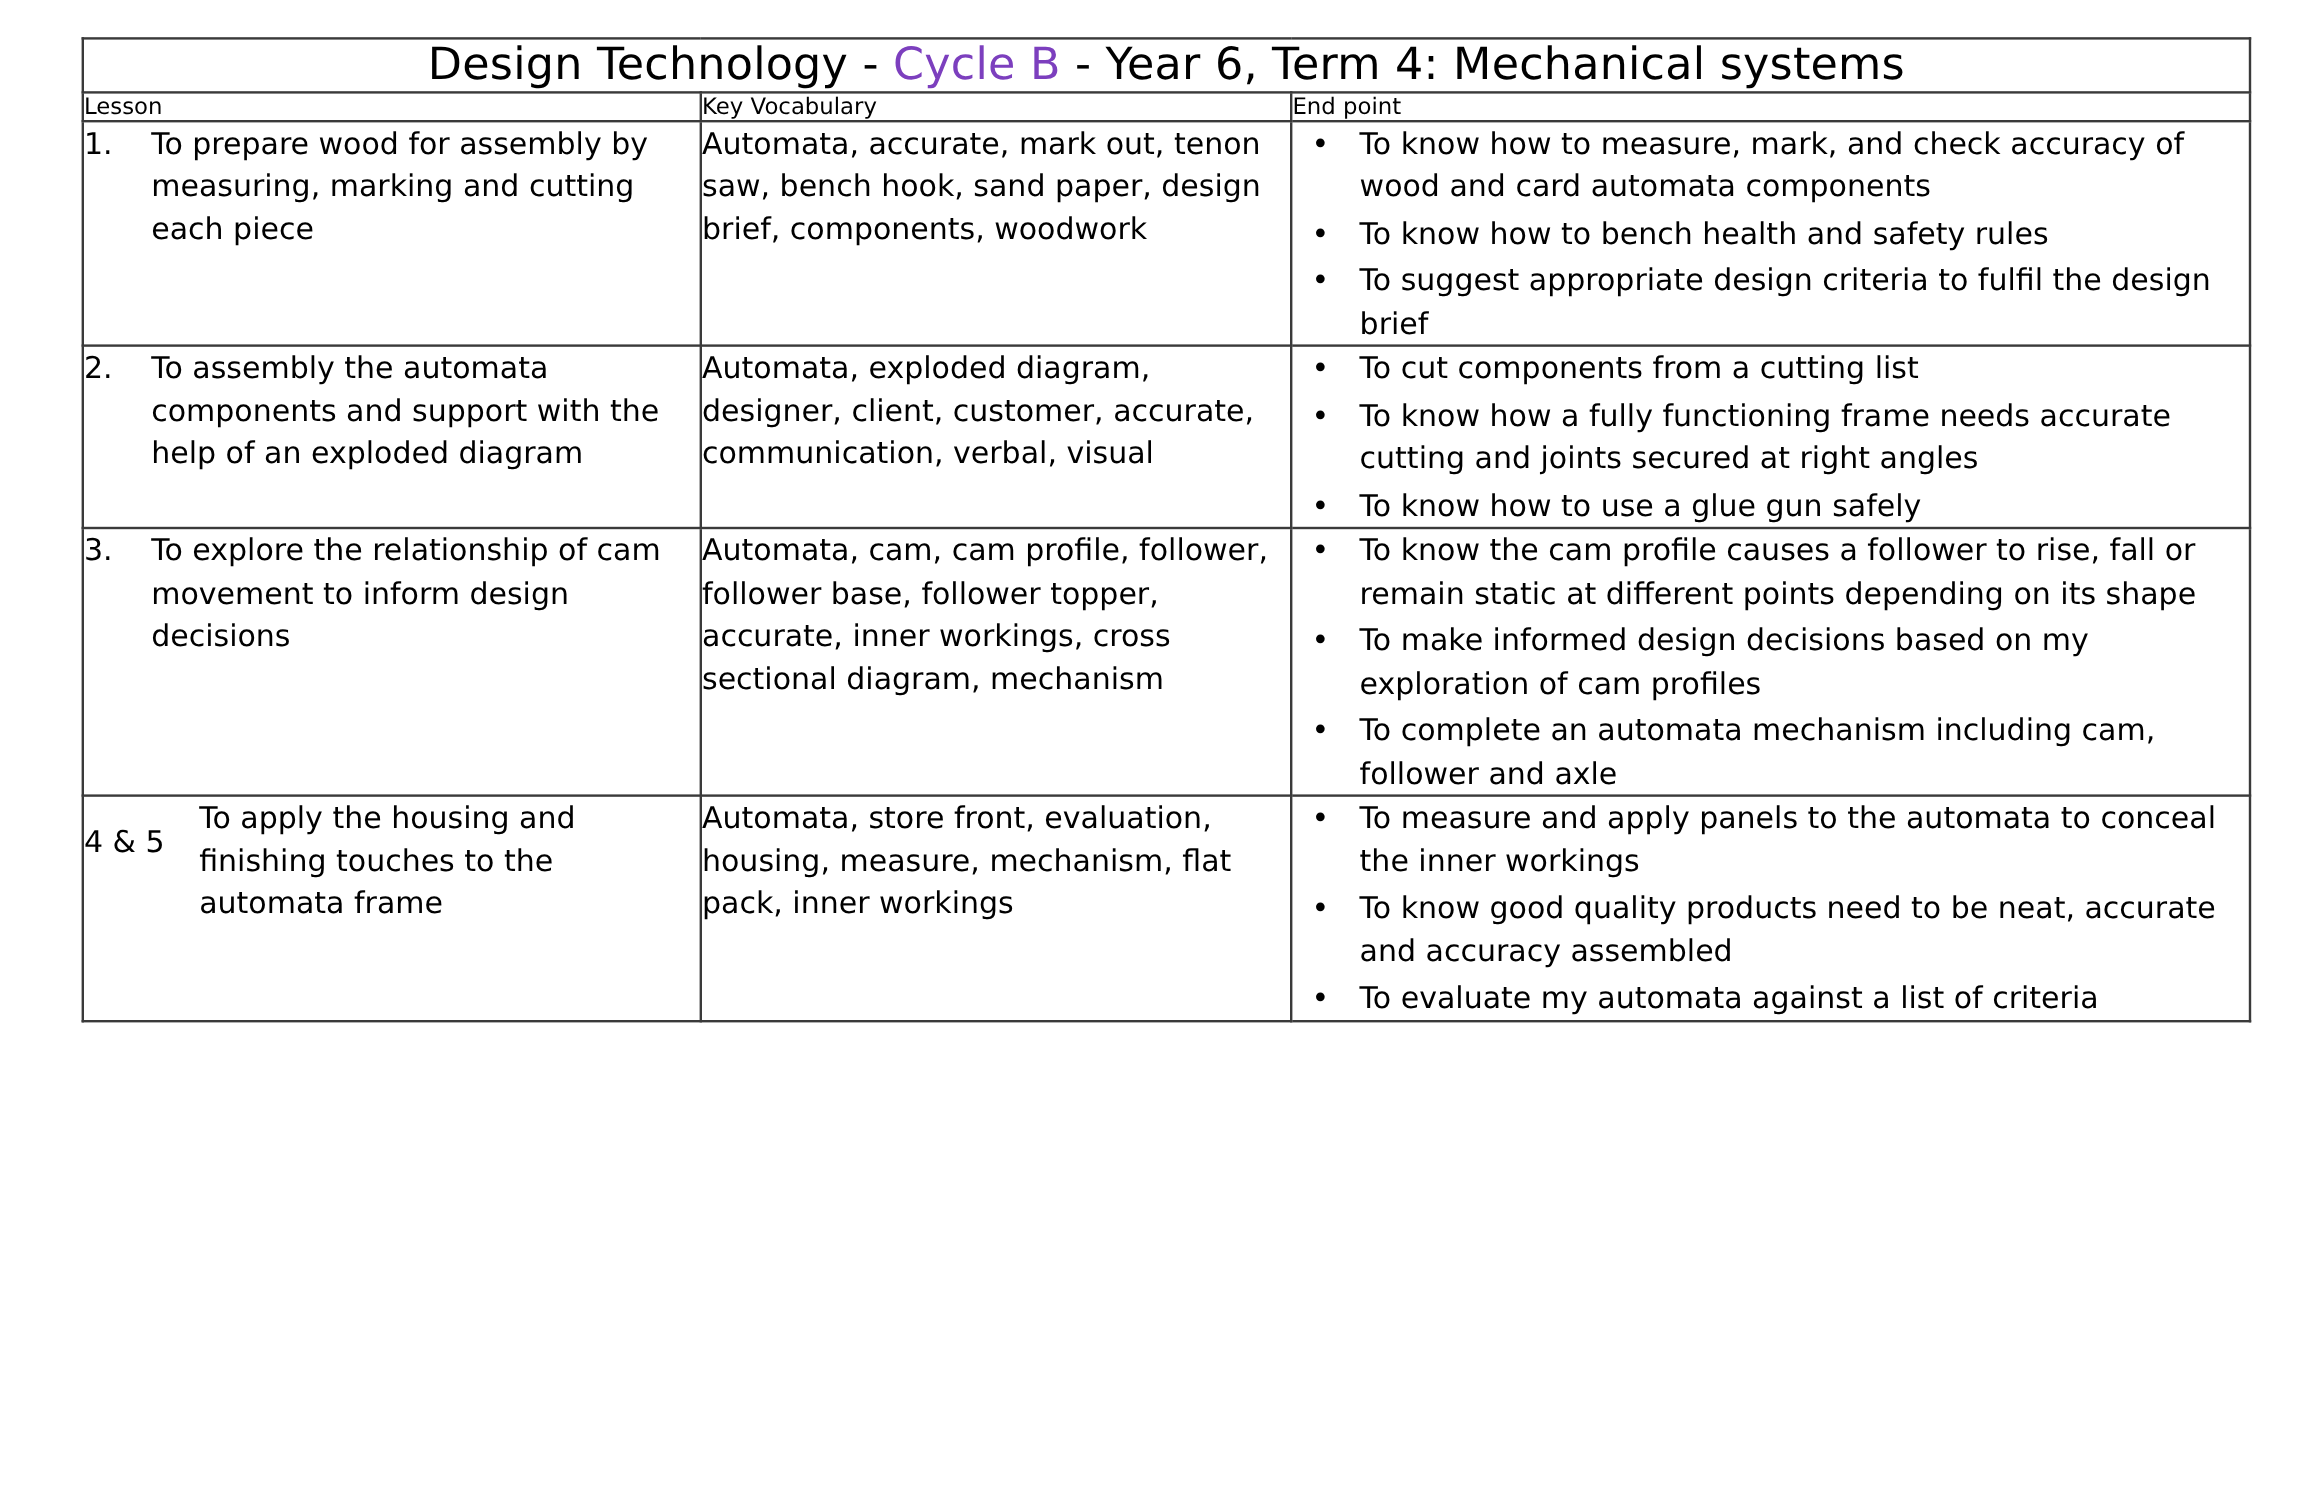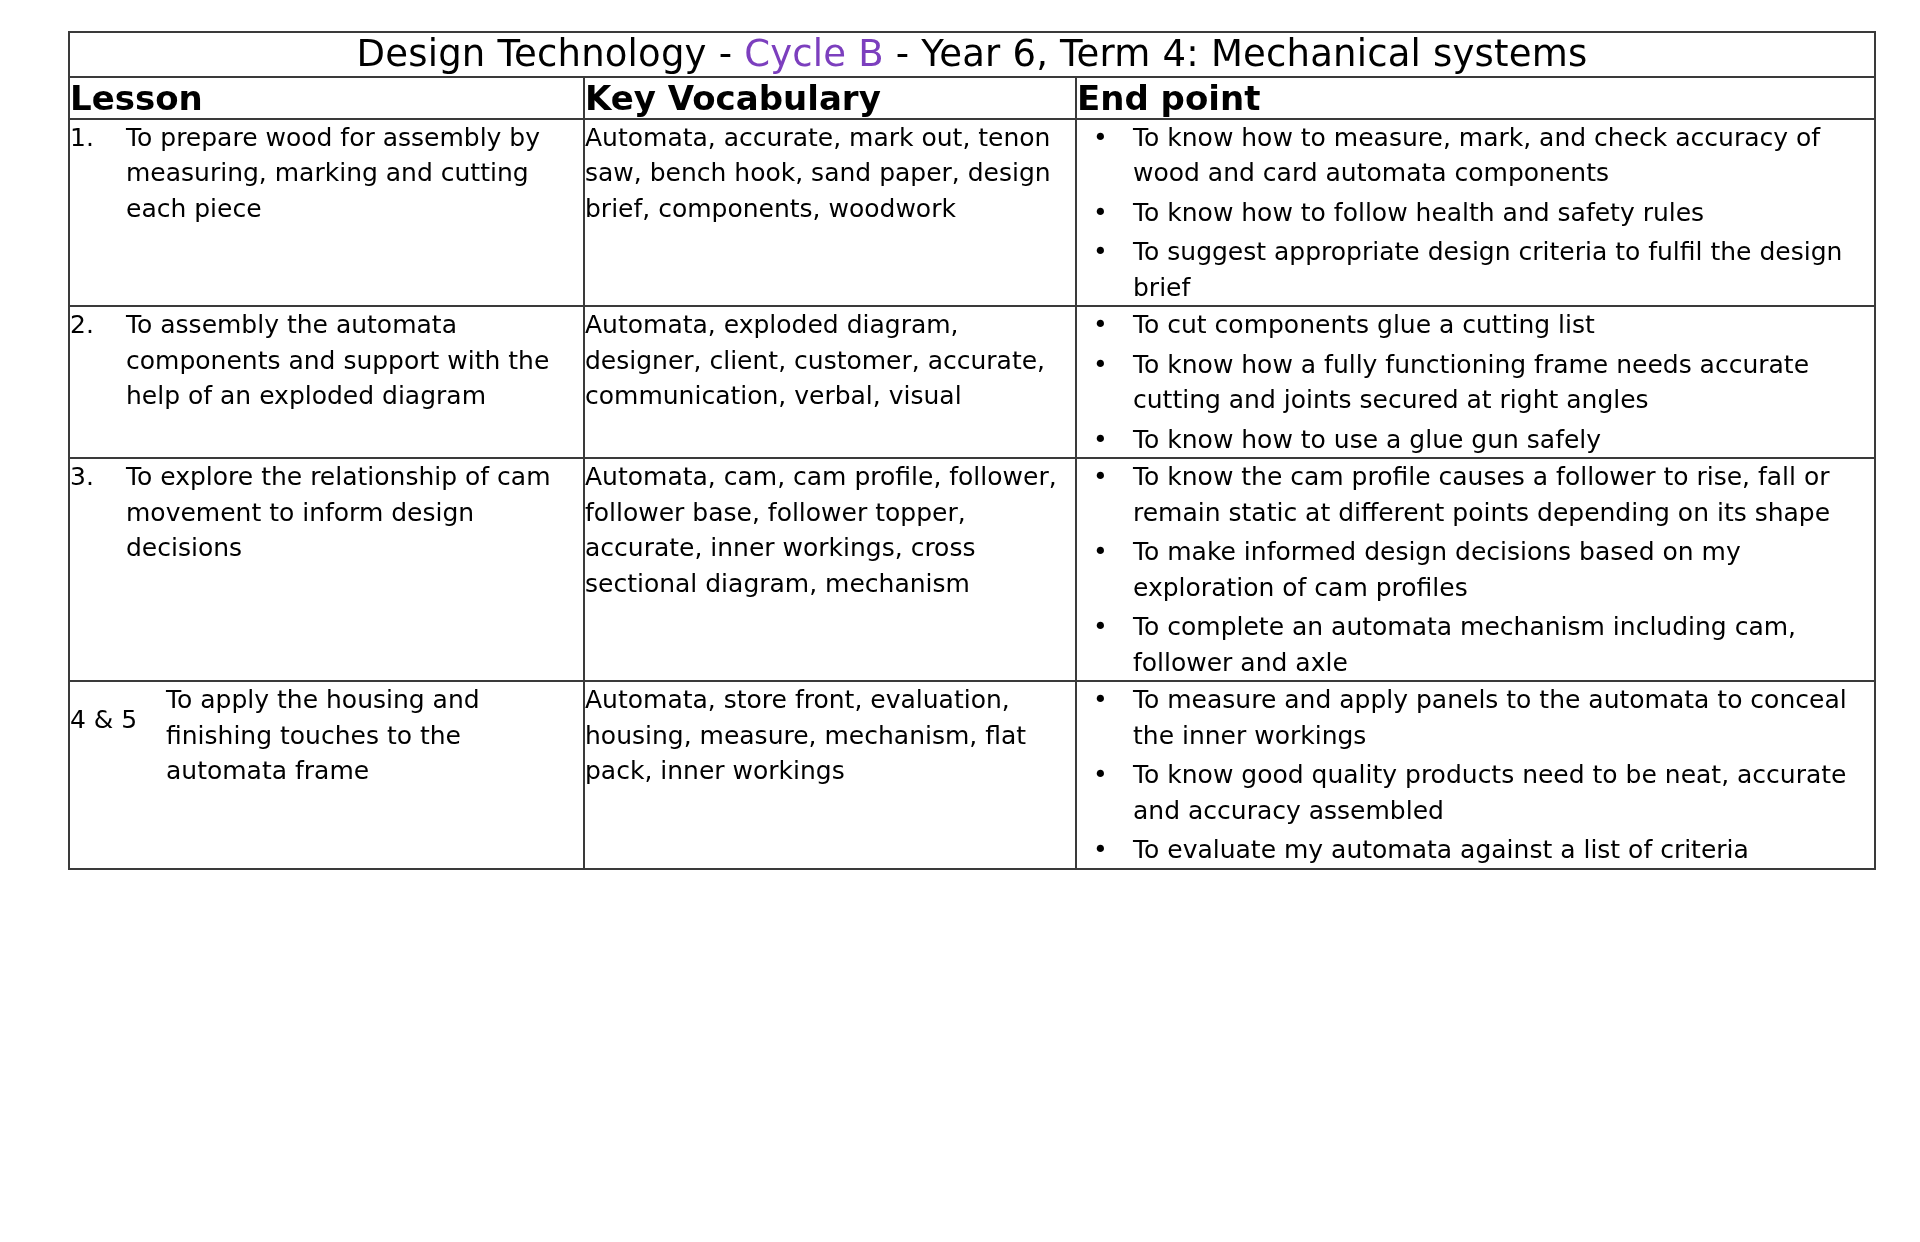--- a/index.html
+++ b/index.html
@@ -45,22 +45,22 @@
     letter-spacing: 0.2px;
     line-height: 1.15;
     white-space: nowrap;
   }
   .title-cycle {
     color: #7c3fbe;
   }
   
   .col-head {
     text-align: left;
-    font-weight: bold;
-    font-size: 34px;
+    font-weight: normal;
+    font-size: 19px;
     padding: 11px 0 12px 14px;
     color: #000;
     margin-left: 13px;
   }
   
   td.lesson-cell,
   td.vocab-cell,
   td.end-cell {
     padding: 14px 12px 22px 12px;
     font-size: 25px;
@@ -138,39 +138,39 @@
             <span class="lesson-num">1.</span>
             <span class="lesson-obj">To prepare wood for assembly by measuring, marking and cutting each piece</span>
           </div>
         </td>
         <td class="vocab-cell">
           <span class="vocab-text">Automata, accurate, mark out, tenon saw, bench hook, sand paper, design brief, components, woodwork</span>
         </td>
         <td class="end-cell">
           <ul class="endpoints">
             <li><span class="bullet">•</span><span>To know how to measure, mark, and check accuracy of wood and card automata components</span></li>
-            <li><span class="bullet">•</span><span>To know how to follow health and safety rules</span></li>
+            <li><span class="bullet">•</span><span>To know how to bench health and safety rules</span></li>
             <li><span class="bullet">•</span><span>To suggest appropriate design criteria to fulfil the design brief</span></li>
           </ul>
         </td>
       </tr>
 
       <tr>
         <td class="lesson-cell">
           <div class="lesson-row">
             <span class="lesson-num">2.</span>
             <span class="lesson-obj">To assembly the automata components and support with the help of an exploded diagram</span>
           </div>
         </td>
         <td class="vocab-cell">
           <span class="vocab-text">Automata, exploded diagram, designer, client, customer, accurate, communication, verbal, visual</span>
         </td>
         <td class="end-cell">
           <ul class="endpoints">
-            <li><span class="bullet">•</span><span>To cut components glue a cutting list</span></li>
+            <li><span class="bullet">•</span><span>To cut components from a cutting list</span></li>
             <li><span class="bullet">•</span><span>To know how a fully functioning frame needs accurate cutting and joints secured at right angles</span></li>
             <li><span class="bullet">•</span><span>To know how to use a glue gun safely</span></li>
           </ul>
         </td>
       </tr>
 
       <tr>
         <td class="lesson-cell">
           <div class="lesson-row">
             <span class="lesson-num">3.</span>

